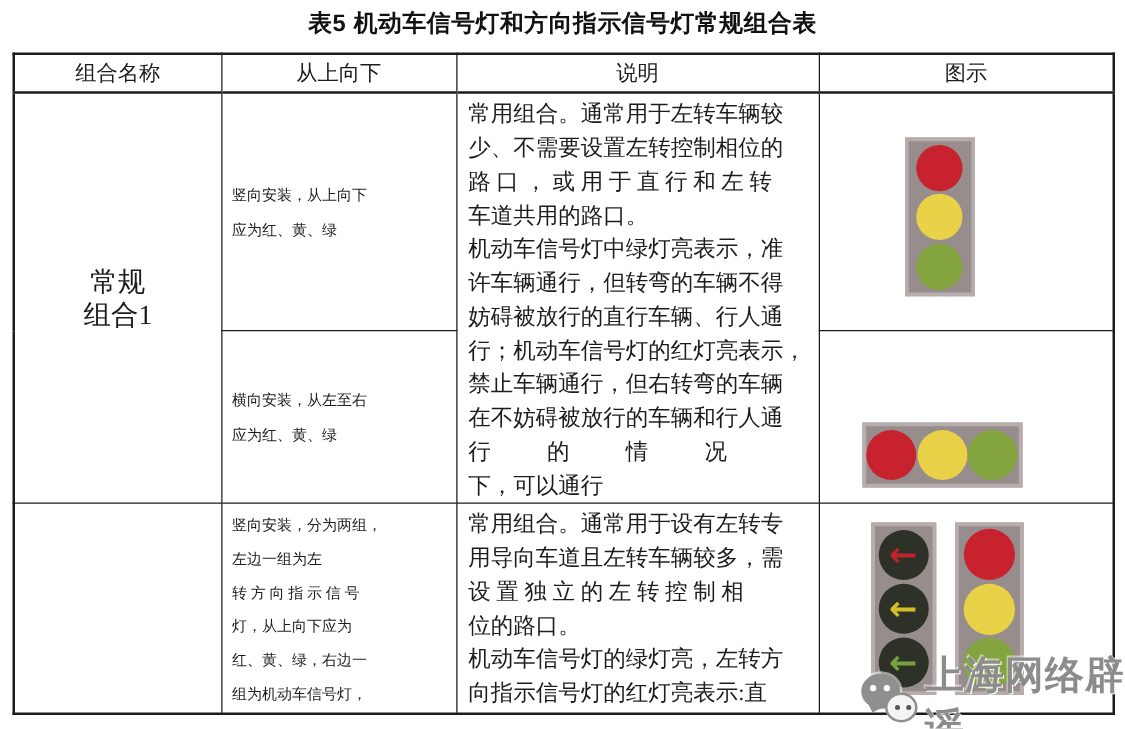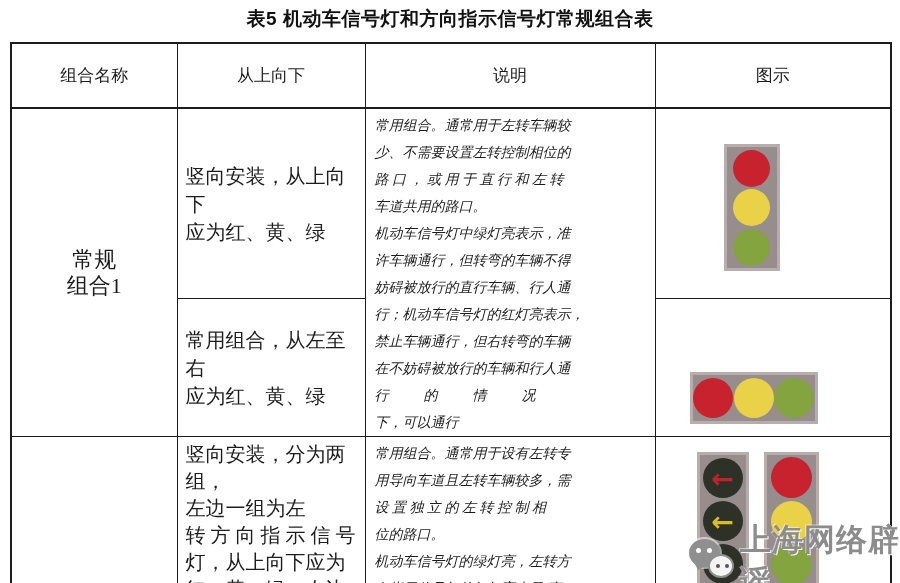--- a/index.html
+++ b/index.html
@@ -3,33 +3,33 @@
 <meta charset="utf-8">
 <style>
   html,body{margin:0;padding:0;background:#fff;}
   .page{position:relative;width:900px;height:583px;background:#ffffff;overflow:hidden;
         font-family:"Liberation Serif","DejaVu Serif",serif;color:#1c1c1c;}
   .doc-title{position:absolute;left:0;top:6px;width:100%;text-align:center;
         font-family:"Liberation Sans","DejaVu Sans",sans-serif;
         font-weight:bold;font-size:19px;letter-spacing:0.5px;color:#111;}
   table.main{position:absolute;left:10px;top:42px;width:880px;border-collapse:collapse;
         table-layout:fixed;border:2px solid #1c1c1c;}
-  td{border:1px solid #1c1c1c;padding:17px;overflow:hidden;}
+  td{border:1px solid #1c1c1c;padding:0;overflow:hidden;}
   tr.head td{height:29px;text-align:center;vertical-align:middle;font-size:17px;
         border-bottom:2px solid #1c1c1c;}
   tr.r1a{height:190px;}
   tr.r1b{height:137px;}
   tr.r2{height:168px;}
   .c-name{text-align:center;vertical-align:middle;font-size:22px;line-height:26px;
         white-space:pre-line;}
-  .c-arr{vertical-align:middle;font-size:20px;line-height:28px;white-space:pre-wrap;
+  .c-arr{vertical-align:middle;font-size:12px;line-height:28px;white-space:pre-wrap;
         padding-left:8px;padding-right:2px;}
   .c-arr-top{vertical-align:top;padding-top:4px;line-height:27px;}
-  .c-desc{vertical-align:top;font-size:14px;line-height:27px;white-space:pre-wrap;
-        padding:3px 4px 0 9px;font-style:italic;}
+  .c-desc{vertical-align:top;font-size:18px;line-height:27px;white-space:pre-wrap;
+        padding:3px 4px 0 9px;}
   .c-ill{position:relative;vertical-align:top;}
   
   .tl{position:absolute;background:#978d8c;border:3px solid #b6adac;
       display:flex;align-items:center;box-sizing:content-box;}
   .tl-v{left:68px;top:35px;width:50px;height:121px;flex-direction:column;justify-content:space-evenly;}
   .tl-h{left:34px;top:73px;width:122px;height:46px;flex-direction:row;justify-content:space-evenly;}
   .tl-av{left:41px;top:15px;width:46px;height:132px;flex-direction:column;justify-content:space-evenly;}
   .tl-v2{left:108px;top:15px;width:49px;height:132px;flex-direction:column;justify-content:space-evenly;}
   .lamp{border-radius:50%;}
   .tl-v .lamp{width:37px;height:37px;}
@@ -103,21 +103,21 @@
         <td class="c-ill">
           <div class="tl tl-v">
             <div class="lamp red"></div>
             <div class="lamp yellow"></div>
             <div class="lamp green"></div>
           </div>
         </td>
       </tr>
 
       <tr class="r1b">
-        <td class="c-arr">常用组合，从左至右
+        <td class="c-arr">横向安装，从左至右
 应为红、黄、绿</td>
         <td class="c-ill">
           <div class="tl tl-h">
             <div class="lamp red"></div>
             <div class="lamp yellow"></div>
             <div class="lamp green"></div>
           </div>
         </td>
       </tr>
 

